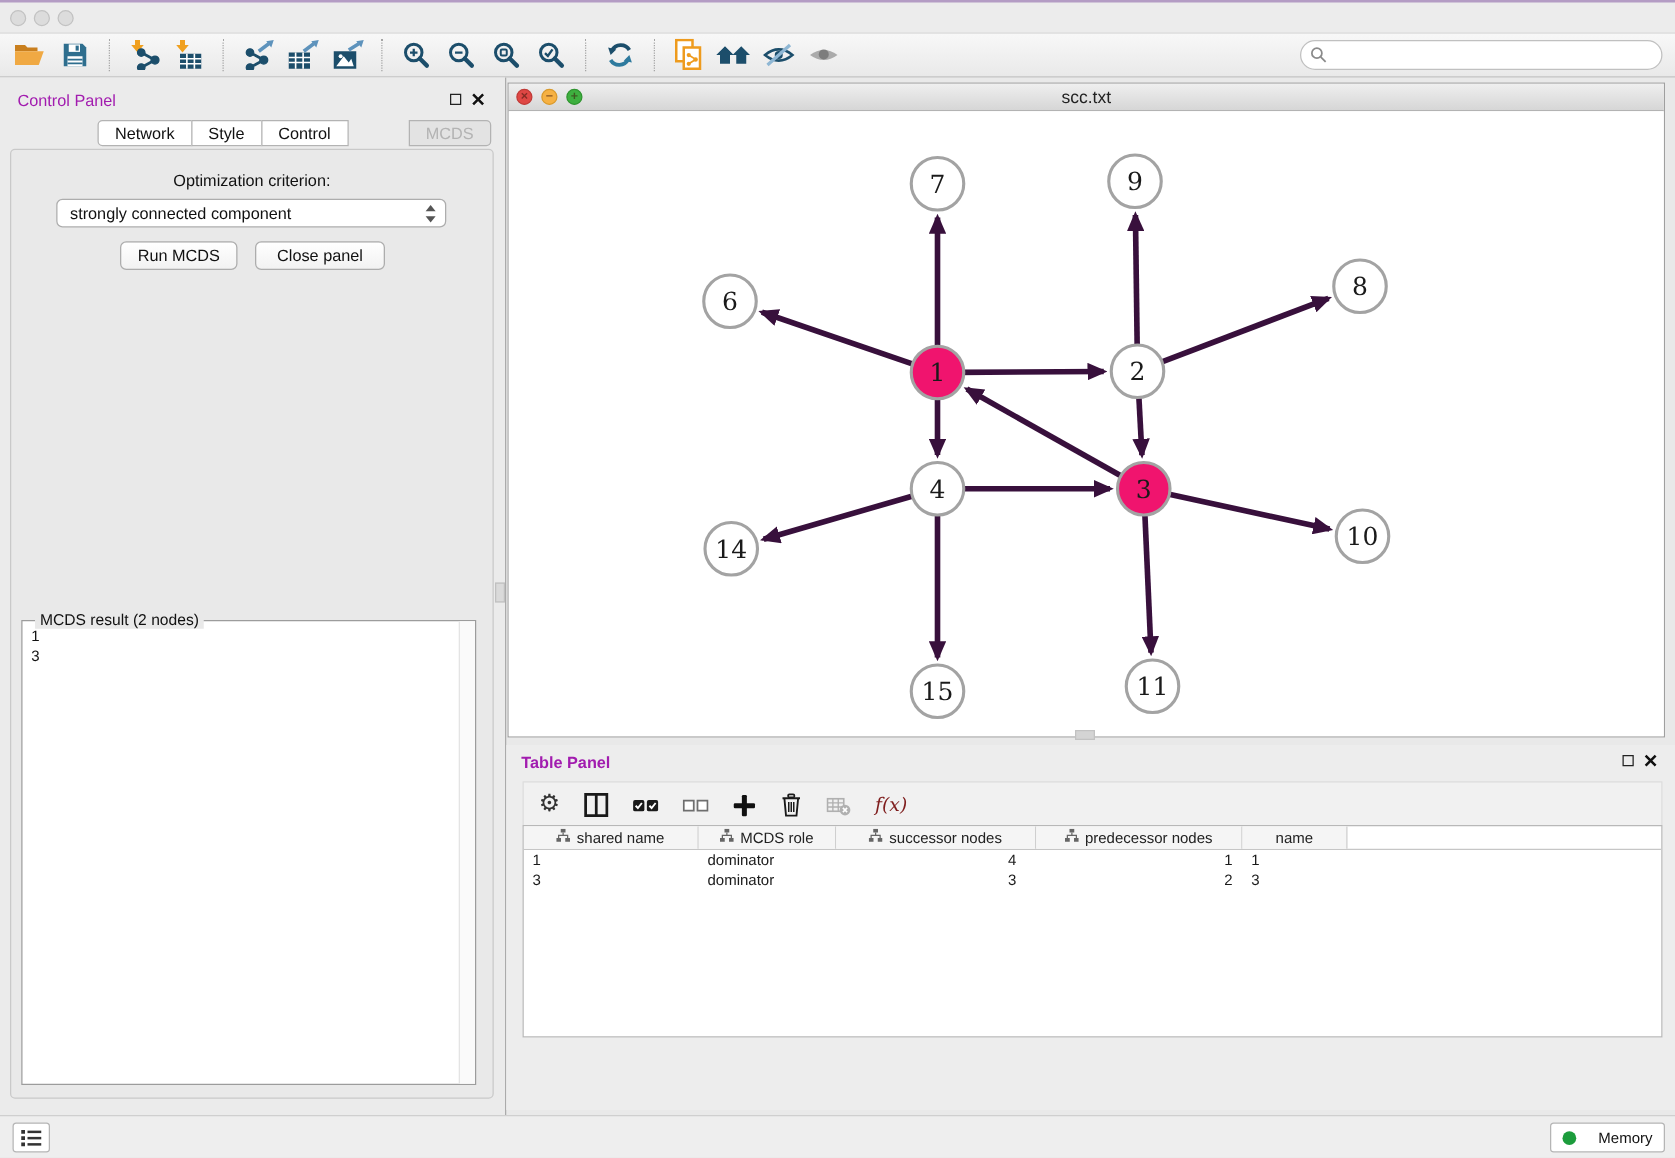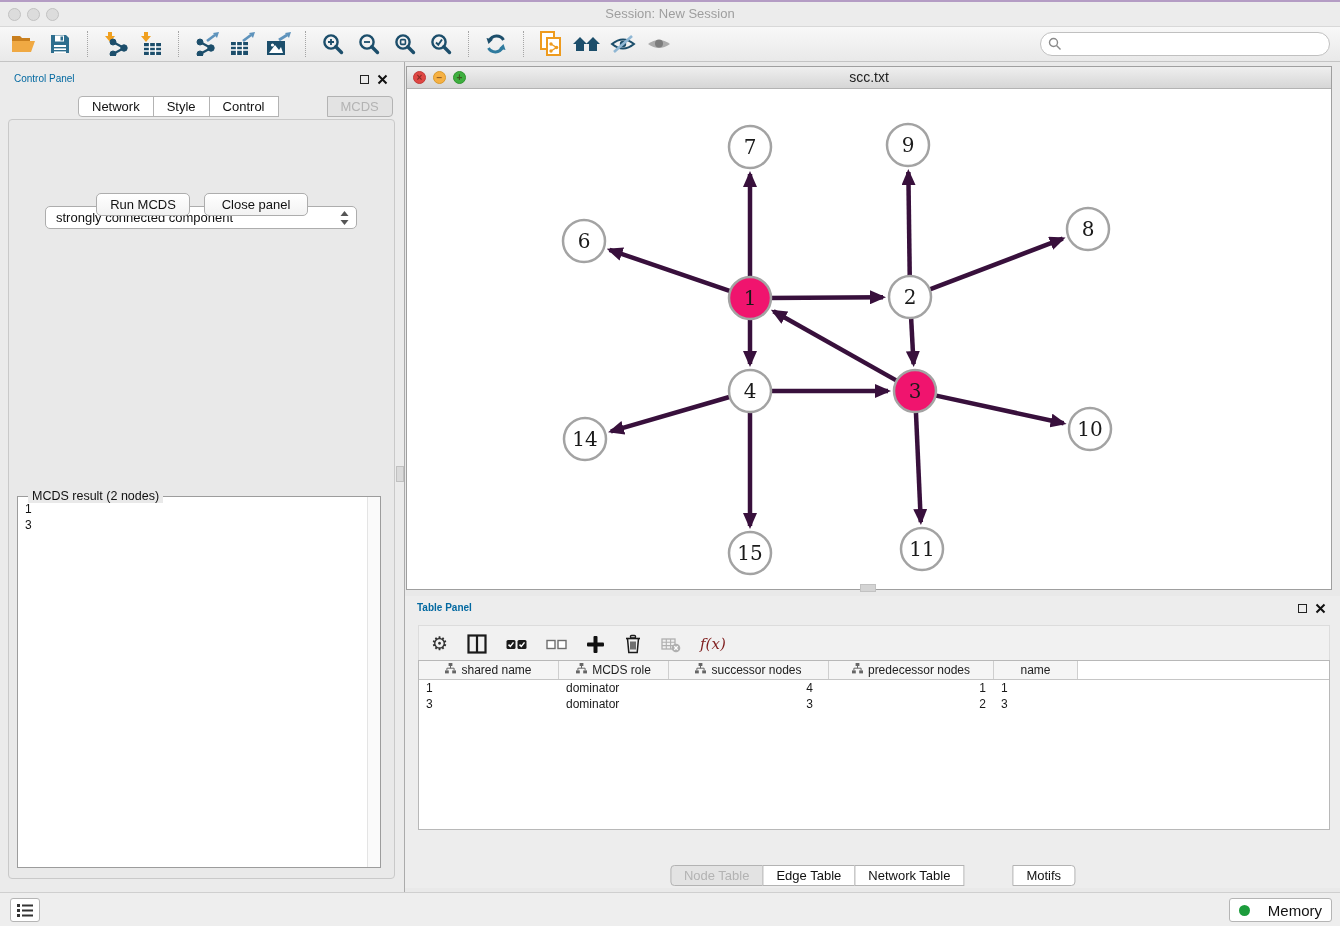--- a/index.html
+++ b/index.html
@@ -24,38 +24,38 @@
     display:flex; align-items:center; padding-left:6px; }
   .tbtn { width:36px; height:30px; display:flex; align-items:center; justify-content:center; flex:0 0 auto; }
   .tsep { width:0; height:26px; border-left:1px dotted #A5A5A5; margin:0 9px; flex:0 0 auto; }
   #search-wrap { position:absolute; right:10px; top:5px; }
   #search-input { width:290px; height:24px; border:1px solid #C0C0C0; border-radius:13px;
     background:#FFF; padding-left:26px; font-size:12px; outline:none; }
   #search-wrap svg { position:absolute; left:8px; top:5px; }
 
   
   #control-panel { left:0; top:62px; width:405px; height:830px; background:#EBEBEB; border-right:1px solid #ABABAB; }
-  .panel-title { font-size:10px; color:#0369a1; }
+  .panel-title { font-size:13px; color:#a21caf; }
   #control-panel .panel-title { position:absolute; left:14px; top:11px; }
   .panel-icons { position:absolute; top:12px; display:flex; gap:8px; align-items:center; }
   #control-panel .panel-icons { right:16px; }
   .float-box { width:9px; height:9px; border:1.5px solid #222; display:inline-block; }
   .tabs-row { display:flex; }
   .tab { height:21px; line-height:19px; padding:0 13px; font-size:13px; color:#111;
     background:#FFF; border:1px solid #B3B3B3; margin-left:-1px; }
   .tab:first-child { border-radius:4px 0 0 4px; margin-left:0; }
   .tab:last-child { border-radius:0 4px 4px 0;margin-left:48px; }
   .tab.active { background:#E3E3E3; color:#B3B3B3; }
   #cp-tabs { position:absolute; left:78px; top:34px; }
   #cp-body { position:absolute; left:8px; top:57px; width:387px; height:760px;
     background:#E9E9E9; border:1px solid #C9C9C9; border-radius:4px; }
   #opt-label { position:absolute; top:17px; width:100%; text-align:center; font-size:13px; color:#111; }
   #criterion-select { position:absolute; left:36px; top:39px; width:312px; height:23px;
     background:#FFF; border:1px solid #ADADAD; border-radius:5px; font-size:13px; color:#111;
-    line-height:21px; padding-left:10px;margin-top:47px; }
+    line-height:21px; padding-left:10px; }
   #criterion-select .stepper { position:absolute; right:6px; top:3px; }
   .cp-btn { position:absolute; top:73px; height:23px; background:linear-gradient(#FFF,#F2F2F2);
     border:1px solid #ADADAD; border-radius:5px; font-size:13px; color:#111;
     display:flex; align-items:center; justify-content:center; font-family:"Liberation Sans",sans-serif; }
   #run-btn { left:87px; width:94px; }
   #closepanel-btn { left:195px; width:104px;text-align:center; }
   #result-group { position:absolute; left:8px; top:376px; width:364px; height:372px; border:1px solid #9C9C9C; background:#FFF; }
   #result-legend { position:absolute; left:10px; top:-8px; background:#E9E9E9; padding:0 4px; font-size:12.5px; color:#111; }
   #result-scroll { position:absolute; right:0; top:0; width:13px; height:100%; background:#FAFAFA; border-left:1px solid #E4E4E4; }
   #result-list { padding:4px 7px; font-size:12px; line-height:16px; color:#111; }
@@ -89,31 +89,30 @@
   .td { font-size:12px; color:#1A1A1A; line-height:16px; overflow:hidden; white-space:nowrap; }
   .td.al { text-align:left; padding-left:7px; }
   .td.ar { text-align:right; }
   #tp-tabs { position:absolute; left:50%; transform:translateX(-50%); top:269px; }
 
   
   #status-bar { left:0; top:892px; width:1340px; height:34px; background:#EEEEEE; border-top:1px solid #CFCFCF; }
   #taskmgr-btn { position:absolute; left:10px; top:5px; width:30px; height:24px; background:#FFF;
     border:1px solid #B5B5B5; border-radius:3px; display:flex; align-items:center; justify-content:center; }
   #memory-btn { position:absolute; right:8px; top:5px; height:24px; padding:0 9px; background:#FFF;
-    border:1px solid #B5B5B5; border-radius:3px; display:flex; align-items:center; gap:18px; font-size:15px; color:#111; }
+    border:1px solid #B5B5B5; border-radius:3px; display:flex; align-items:center; gap:18px; font-size:12px; color:#111; }
   #memory-dot { width:11px; height:11px; border-radius:50%; }
 </style>
 </head>
 <body>
 
 <div id="titlebar" class="abs">
   <span class="traffic-gray abs" style="left:8px"></span>
   <span class="traffic-gray abs" style="left:27px"></span>
   <span class="traffic-gray abs" style="left:46px"></span>
-  <div class="win-title">Session: New Session</div>
 </div>
 
 <div id="toolbar" class="abs">
   <span class="tbtn">
     <svg width="26" height="22" viewBox="0 0 26 22">
         <path d="M1 3h8l2 2h8v3H1z" fill="#C97F1E"></path>
         <path d="M1 8h23l-4 11H1z" fill="#F0A943"></path>
       </svg>
   </span>
   <span class="tbtn">
@@ -266,20 +265,21 @@
         <path d="M1.5 1.5 L9.5 9.5 M9.5 1.5 L1.5 9.5" stroke="#111" stroke-width="2"></path>
       </svg>
   </span>
   <div id="cp-tabs" class="tabs-row">
       <span class="tab">Network</span>
       <span class="tab">Style</span>
       <span class="tab">Control</span>
       <span class="tab active">MCDS</span>
     </div>
   <div id="cp-body">
+    <div id="opt-label">Optimization criterion:</div>
     <div id="criterion-select">
       <span>strongly connected component</span>
       <span class="stepper">
         <svg width="11" height="16" viewBox="0 0 11 16">
             <polygon points="5.5,1 9.5,6 1.5,6" fill="#555"></polygon>
             <polygon points="5.5,15 9.5,10 1.5,10" fill="#555"></polygon>
           </svg>
       </span>
     </div>
     <div class="cp-btn" id="run-btn">Run MCDS</div>
@@ -496,26 +496,20 @@
         </div>
         <div class="trow">
           <div class="td al" style="width: 140px;">3</div>
           <div class="td al" style="width: 110px;">dominator</div>
           <div class="td ar" style="width: 160px; padding-right: 16px;">3</div>
           <div class="td ar" style="width: 165px; padding-right: 8px;">2</div>
           <div class="td al" style="width: 84px;">3</div>
         </div>
       </div>
   </div>
-  <div id="tp-tabs" class="tabs-row">
-      <span class="tab active">Node Table</span>
-      <span class="tab">Edge Table</span>
-      <span class="tab">Network Table</span>
-      <span class="tab">Motifs</span>
-    </div>
 </div>
 
 <div id="status-bar" class="abs">
   <span id="taskmgr-btn">
     <svg width="18" height="15" viewBox="0 0 18 15">
         <g fill="#333">
           <rect x="1" y="1" width="3" height="3"></rect>
           <rect x="6" y="1.5" width="11" height="2"></rect>
           <rect x="1" y="6" width="3" height="3"></rect>
           <rect x="6" y="6.5" width="11" height="2"></rect>

